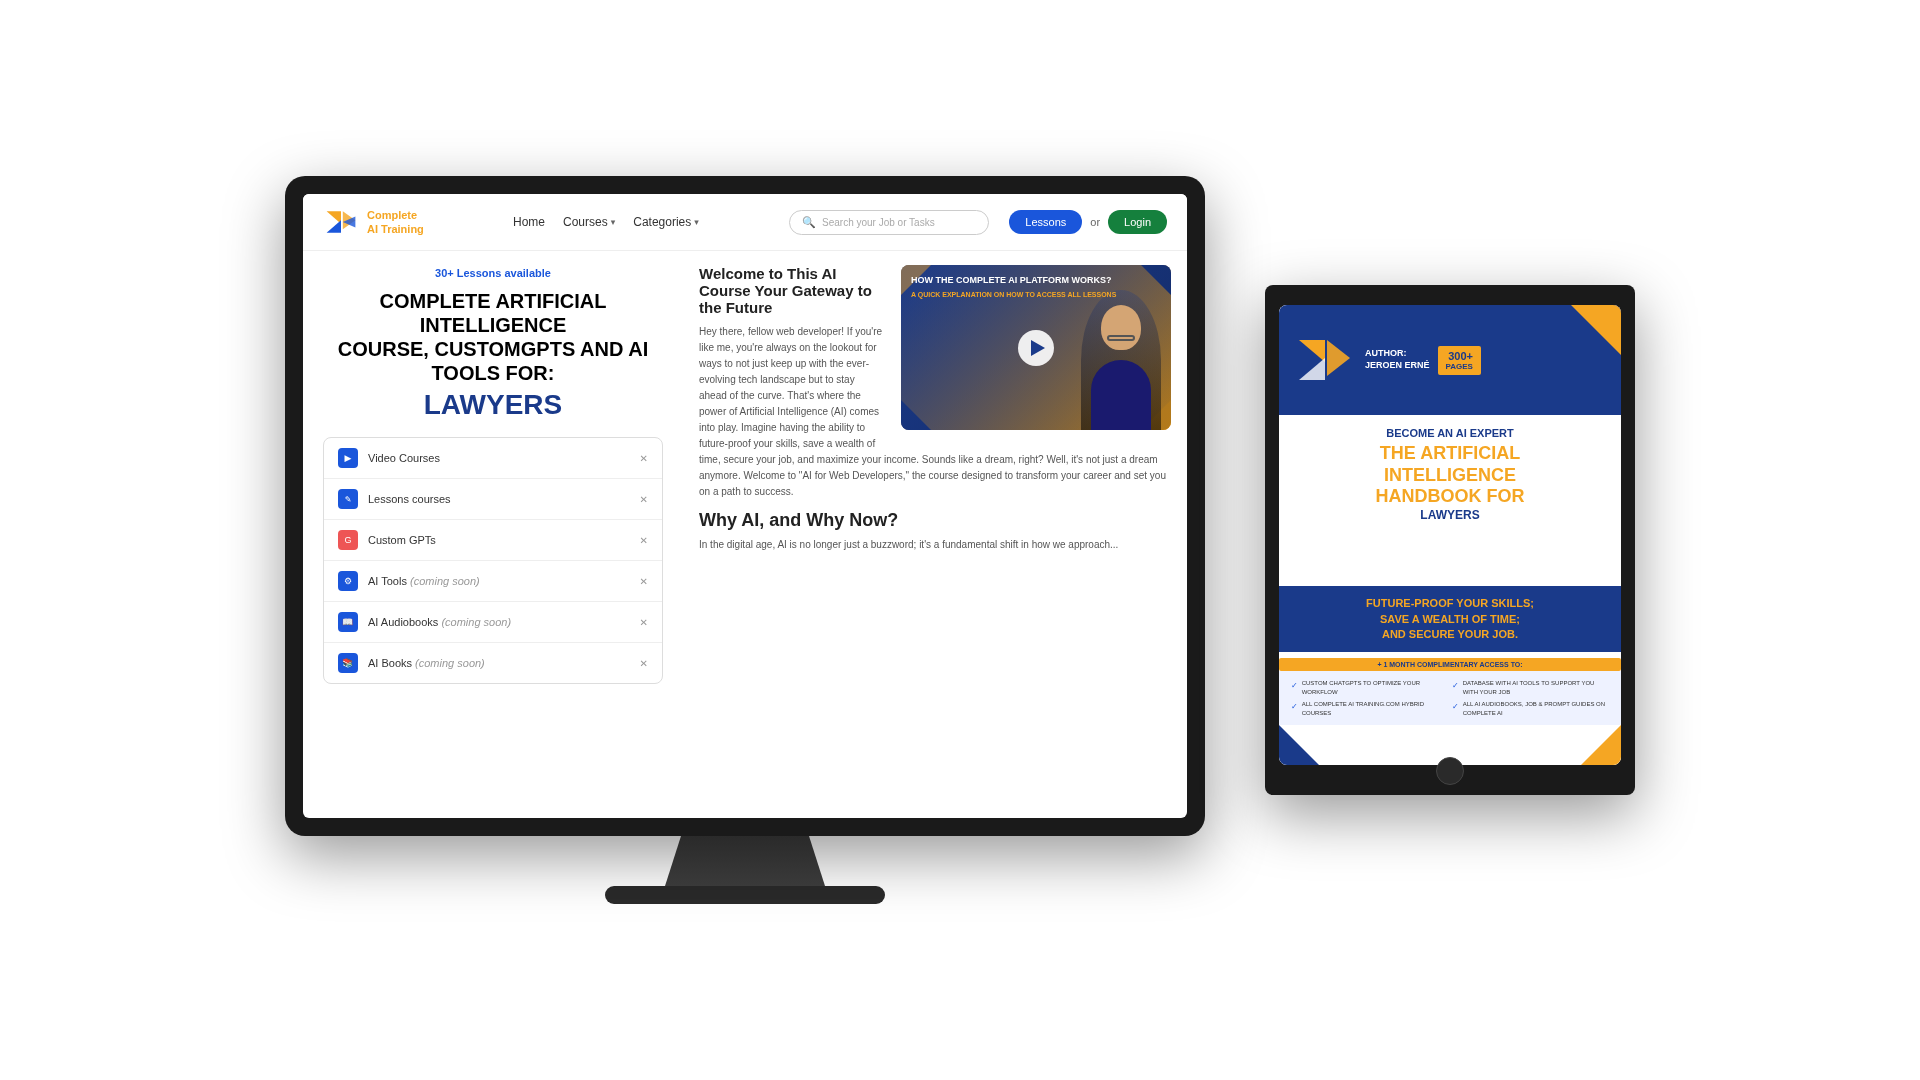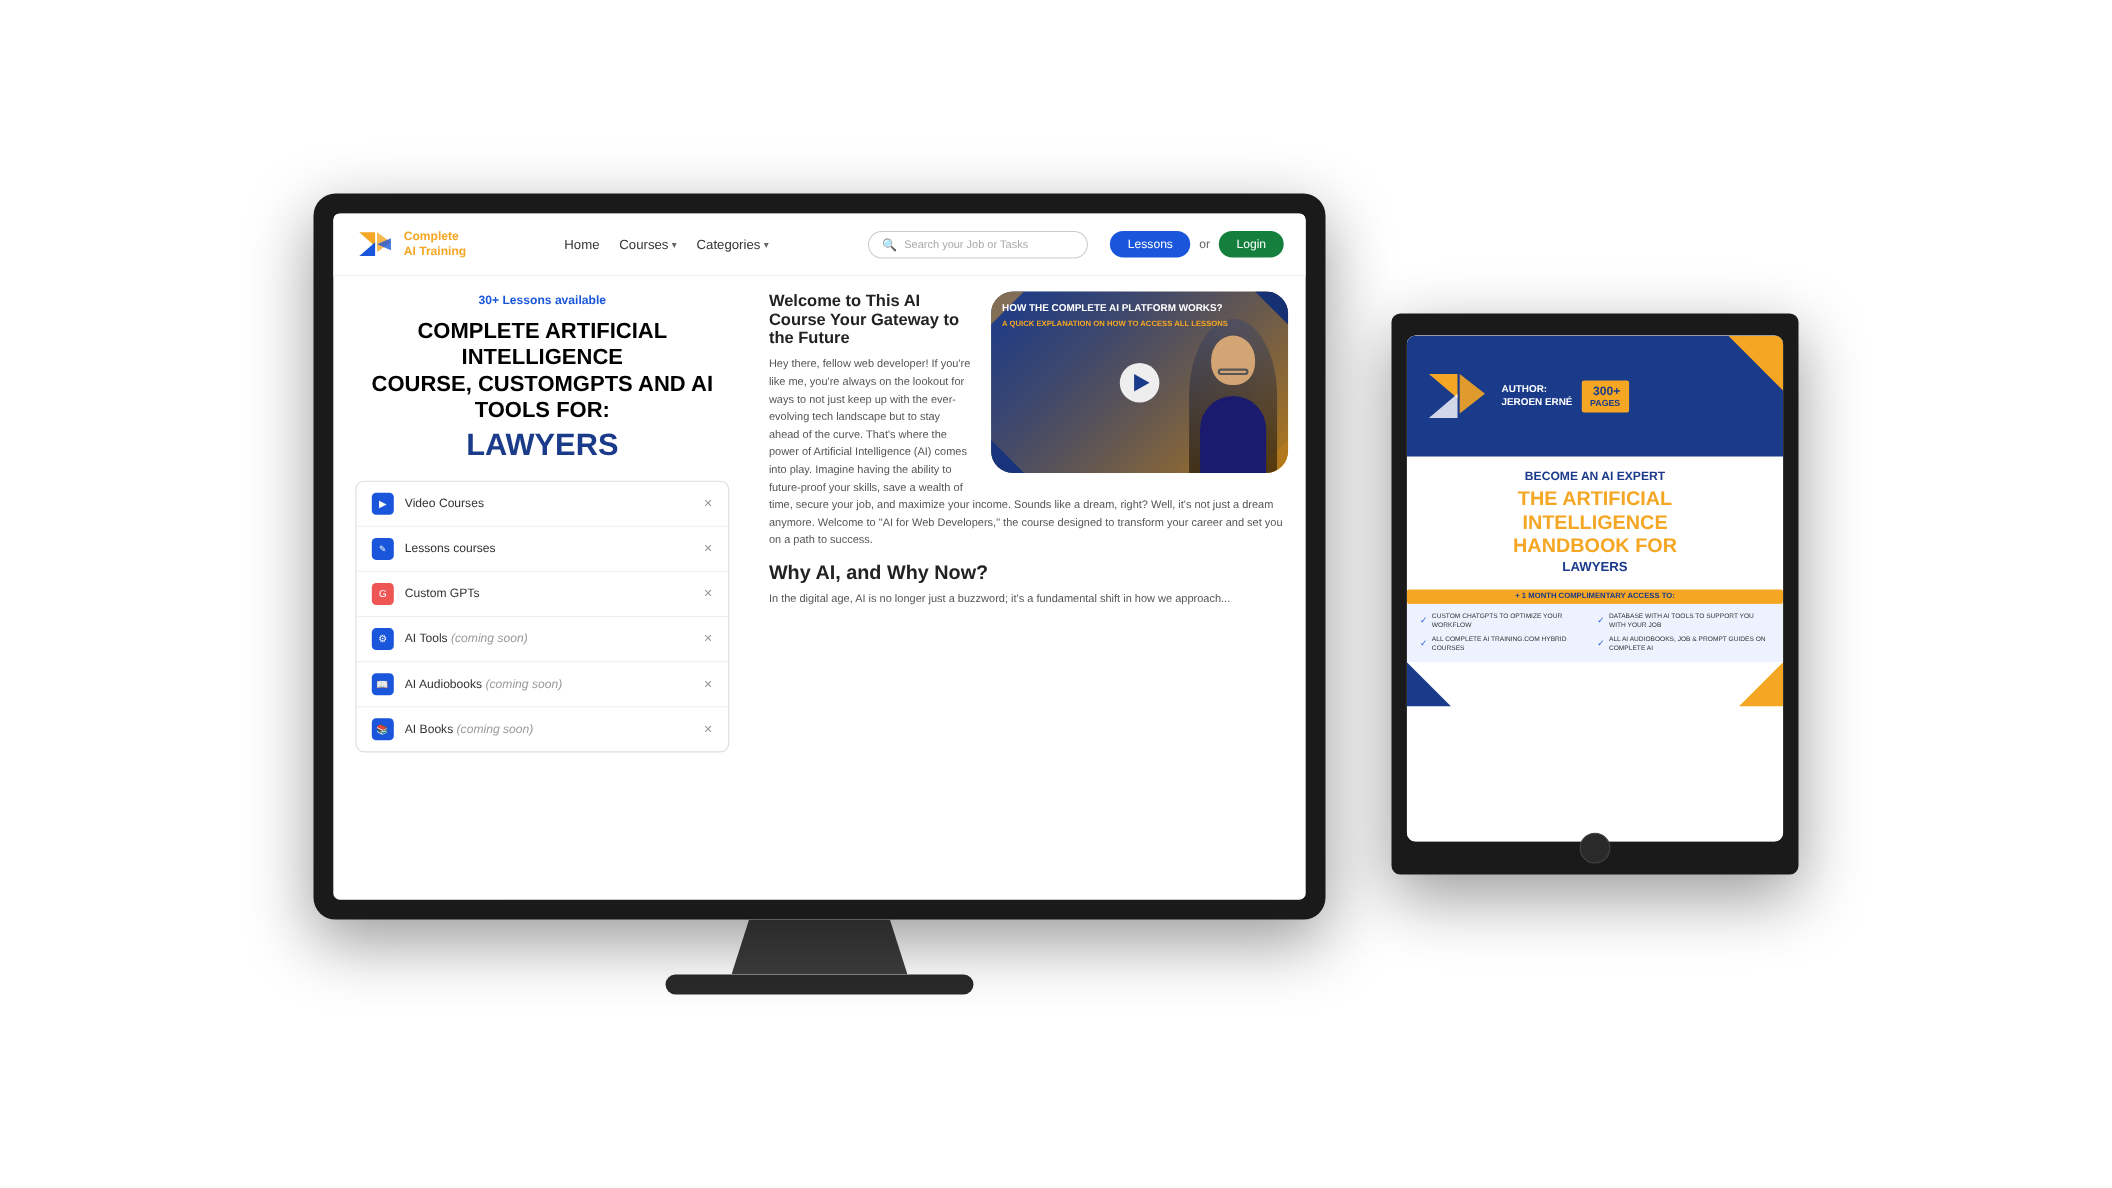--- a/index.html
+++ b/index.html
@@ -246,21 +246,21 @@
     .site-right {
       flex: 1;
       padding: 14px 16px;
       overflow: hidden;
     }
 
     .video-thumbnail {
       width: 270px;
       height: 165px;
       background: linear-gradient(135deg, #1a3a8a 0%, #f5a623 100%);
-      border-radius: 20px;
+      border-radius: 8px;
       position: relative;
       margin-bottom: 12px;
       overflow: hidden;
       float: right;
       margin-left: 16px;
     }
 
     .video-inner {
       position: absolute;
       inset: 0;
@@ -793,20 +793,27 @@
           <div class="book-middle">
             <div class="book-become">BECOME AN AI EXPERT</div>
             <div class="book-main-title">
               <div>THE ARTIFICIAL</div>
               <div>INTELLIGENCE</div>
               <div>HANDBOOK FOR</div>
             </div>
             <div class="book-subtitle">LAWYERS</div>
           </div>
 
+          <div class="book-bottom-blue">
+            <div class="book-future-text">
+              <div>FUTURE-PROOF YOUR SKILLS;</div>
+              <div>SAVE A WEALTH OF TIME;</div>
+              <div>AND SECURE YOUR JOB.</div>
+            </div>
+          </div>
 
           <div class="book-orange-badge">+ 1 MONTH COMPLIMENTARY ACCESS TO:</div>
 
           <div class="book-features">
             <div class="book-feature">
               <span class="check-icon">✓</span>
               <span>CUSTOM CHATGPTS TO OPTIMIZE YOUR WORKFLOW</span>
             </div>
             <div class="book-feature">
               <span class="check-icon">✓</span>

